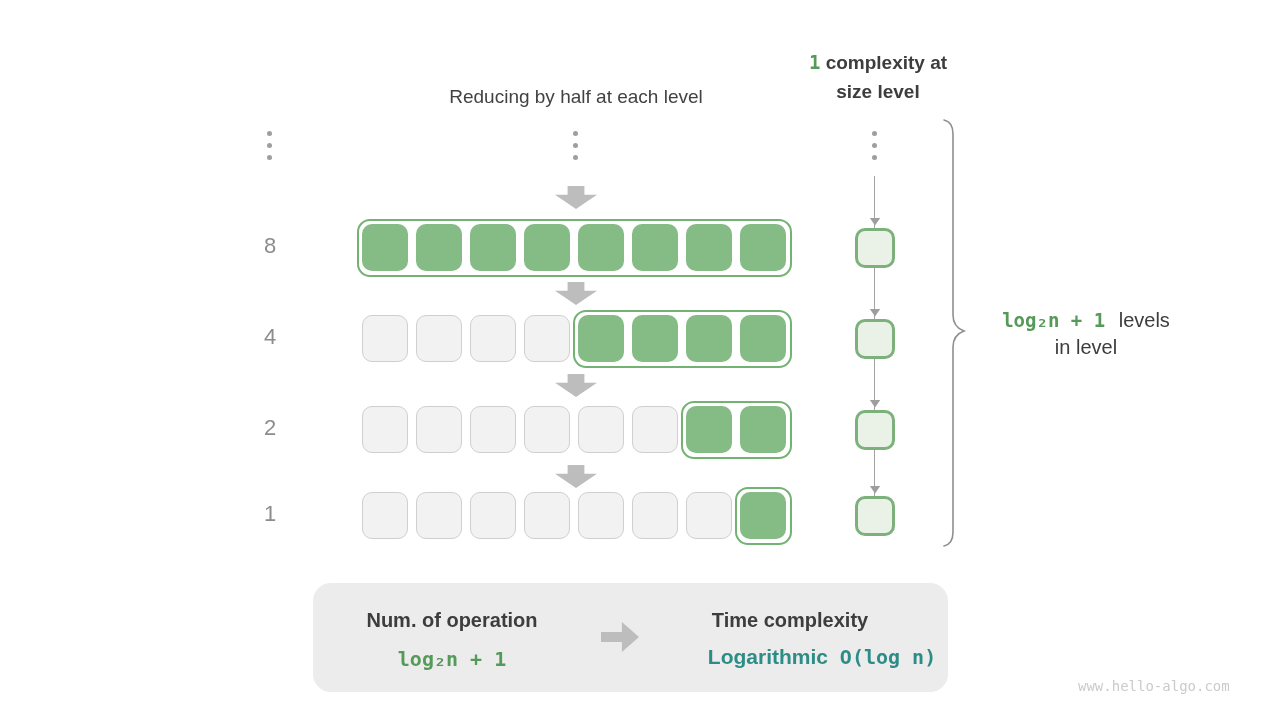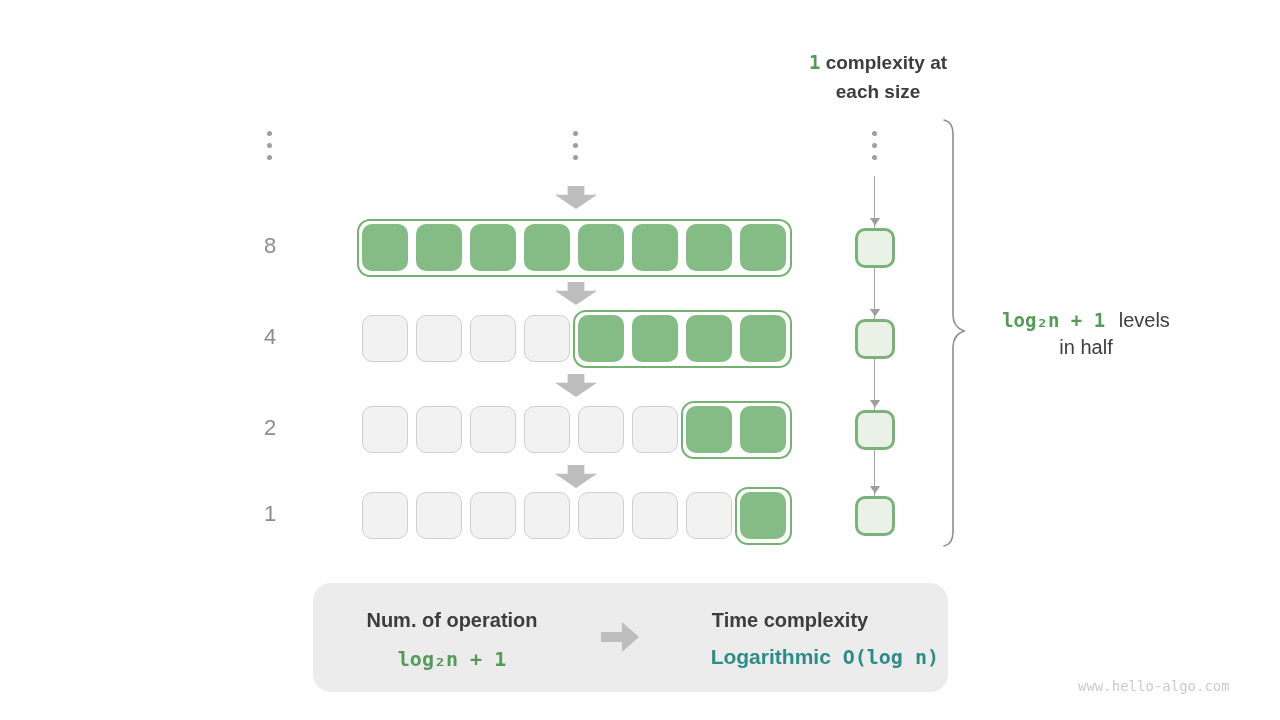--- a/index.html
+++ b/index.html
@@ -35,25 +35,28 @@
      background:var(--cell-light-green);border:3px solid var(--cell-light-border);}
   .summary-box{position:absolute;left:313px;top:583px;width:635px;height:109px;border-radius:18px;background:var(--box-bg);}
   .watermark{position:absolute;left:1078px;top:678px;font-size:14px;color:var(--watermark-gray);}
 </style>
 </head>
 <body>
 
 <div id="canvas">
 
 
+  <div class="abs hdr sub" style="left:396px;top:82px;width:360px;">
+    <span>Reducing by half at each level</span>
+  </div>
 
   <div class="abs hdr" style="left:788px;top:48px;width:180px;font-size:19px;">
     <span class="mono green" style="font-size:19px;">1</span>
     <span>complexity at</span><br>
-    <span>each size</span>
+    <span>size level</span>
   </div>
 
   <div class="abs dotcol" style="left:267px;top:131px;">
     <span class="dot"></span>
       <span class="dot"></span>
       <span class="dot"></span>
   </div>
   <div class="abs dotcol" style="left:573px;top:131px;">
     <span class="dot"></span>
       <span class="dot"></span>
@@ -124,35 +127,35 @@
       <div class="smallcell" style="left:855px;top:495.5px;"></div>
     </div>
 
   <svg class="abs" style="left:938px;top:118px;" width="30" height="430" viewBox="0 0 30 430">
     <path d="M6,2 Q15,4 15,16 L15,197 Q15,209 26,213 Q15,217 15,229 L15,414 Q15,426 6,428" fill="none" stroke="#8F8F8F" stroke-width="1.6" stroke-linecap="round"></path>
   </svg>
 
   <div class="abs" style="left:936px;top:307px;width:300px;text-align:center;font-size:20px;line-height:27px;">
     <span class="mono green" style="font-size:19px;">log₂n + 1</span>
     <span style="margin-left:8px;">levels</span><br>
-    <span>in half</span>
+    <span>in level</span>
   </div>
 
   <div class="summary-box"></div>
   <div class="abs hdr" style="left:312px;top:606px;width:280px;">
     <span>Num. of operation</span>
   </div>
   <div class="abs mono green" style="left:312px;top:647px;width:280px;text-align:center;font-size:20px;">
     <span>log₂n + 1</span>
   </div>
   <div class="blockarrow-right" style="left:601px;top:622px;"></div>
   <div class="abs hdr" style="left:650px;top:606px;width:280px;">
     <span>Time complexity</span>
   </div>
-  <div class="abs teal" style="left:659px;top:645px;width:280px;text-align:right;font-size:21px;font-weight:bold;">
+  <div class="abs teal" style="left:682px;top:645px;width:280px;text-align:center;font-size:21px;font-weight:bold;">
     <span>Logarithmic</span>
     <span class="mono" style="font-size:20px;margin-left:6px;">O(log n)</span>
   </div>
 
   <div class="watermark mono">
     <span>www.hello-algo.com</span>
   </div>
 </div>
 
 </body></html>

